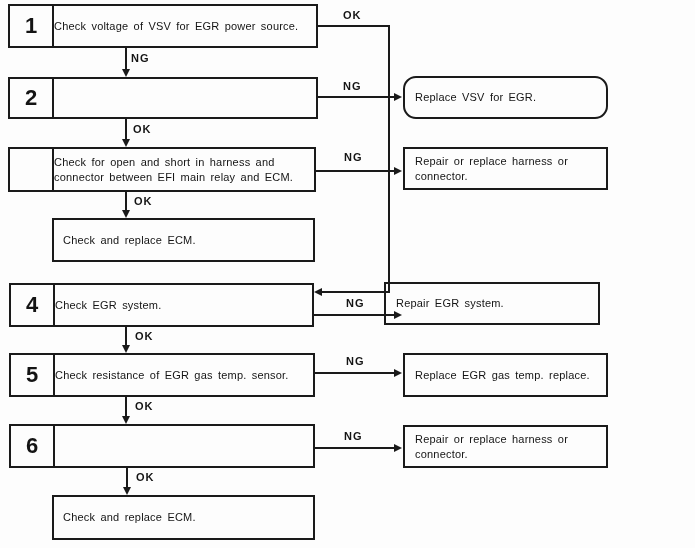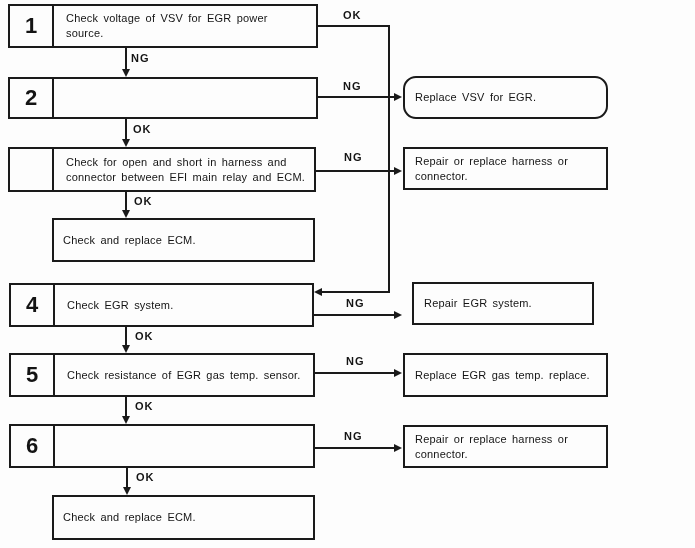--- a/index.html
+++ b/index.html
@@ -12,21 +12,21 @@
     position:absolute;box-sizing:border-box;border:2px solid #1a1a1a;
     background:#fdfdfd;display:flex;align-items:center;
   }
   .num{
     box-sizing:border-box;width:44px;align-self:stretch;flex:0 0 44px;
     border-right:2px solid #1a1a1a;display:flex;align-items:center;justify-content:center;
     font-size:22px;font-weight:700;letter-spacing:0;
   }
   .txt{
     font-size:11px;line-height:15px;letter-spacing:.2px;word-spacing:2px;
-    padding-left:12px;padding-right:6px;white-space:pre-line;
+    padding-left:0;padding-right:6px;white-space:pre-line;
   }
   .action .txt{padding-left:10px;}
   .plain .txt{padding-left:9px;}
   .hl{position:absolute;height:2px;background:#1a1a1a;}
   .vl{position:absolute;width:2px;background:#1a1a1a;}
   .lbl{
     position:absolute;font-size:11px;font-weight:700;letter-spacing:1px;
     color:#141414;
   }
   .ah{position:absolute;width:0;height:0;}
@@ -78,21 +78,21 @@
 
   <div class="box action" style="left:403px;top:76px;width:205px;height:43px;border-radius:13px;">
     <div class="txt">Replace VSV for EGR.</div>
   </div>
 
   <div class="box action" style="left:403px;top:147px;width:205px;height:43px;">
     <div class="txt">Repair or replace harness or
 connector.</div>
   </div>
 
-  <div class="box action" style="left:412px;top:282px;width:182px;height:43px;">
+  <div class="box action" style="left:384px;top:282px;width:216px;height:43px;">
     <div class="txt">Repair EGR system.</div>
   </div>
 
   <div class="box action" style="left:403px;top:353px;width:205px;height:44px;">
     <div class="txt">Replace EGR gas temp. replace.</div>
   </div>
 
   <div class="box action" style="left:403px;top:425px;width:205px;height:43px;">
     <div class="txt">Repair or replace harness or
 connector.</div>

